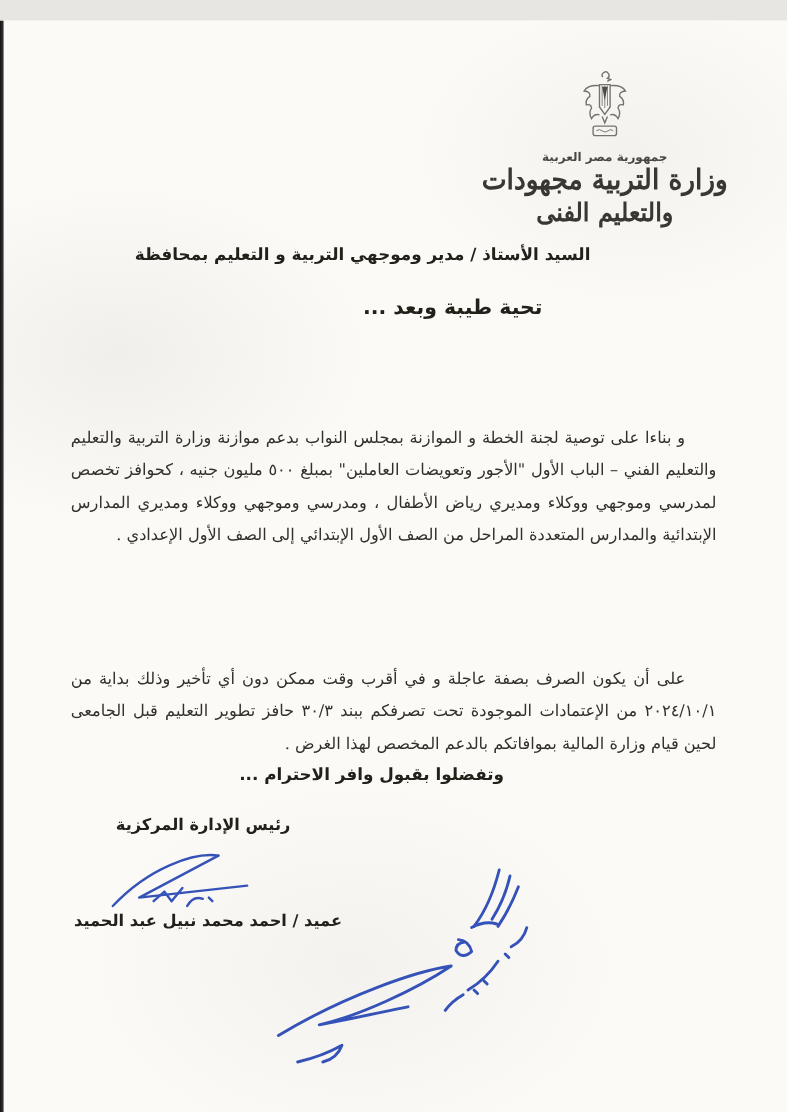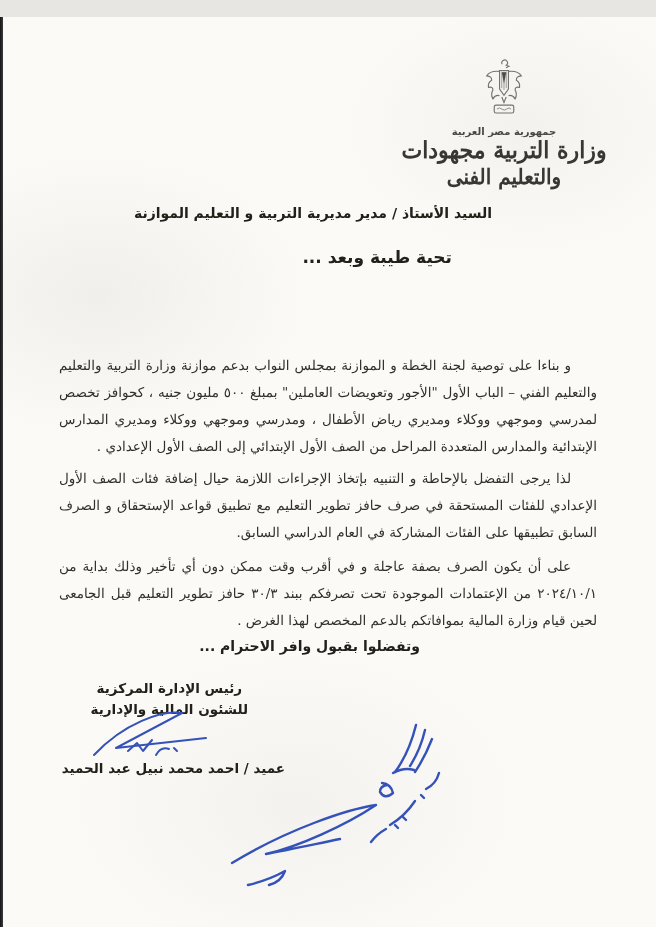--- a/index.html
+++ b/index.html
@@ -79,36 +79,34 @@
 
         <rect x="15" y="52" width="22" height="9" rx="2"></rect>
         <path d="M18,56.5 q3,-2.4 5.5,0 q3,2.4 5.5,0 q3,-2.4 5,0" stroke-width="0.9"></path>
       </g>
     </svg>
     <div class="republic">جمهورية مصر العربية</div>
     <div class="ministry-line1">وزارة التربية مجهودات</div>
     <div class="ministry-line2">والتعليم الفنى</div>
   </div>
 
-  <div class="recipient rtl bold-head">السيد الأستاذ / مدير مديرية التربية و التعليم الموازنة</div>
+  <div class="recipient rtl bold-head">السيد الأستاذ / مدير وموجهي التربية و التعليم بمحافظة</div>
 
   <div class="salutation rtl bold-head">تحية طيبة وبعد ...</div>
 
 
   <p class="para para-2 rtl">و بناءا على توصية لجنة الخطة و الموازنة بمجلس النواب بدعم موازنة وزارة التربية والتعليم والتعليم الفني – الباب الأول "الأجور وتعويضات العاملين" بمبلغ ٥٠٠ مليون جنيه ، كحوافز تخصص لمدرسي وموجهي ووكلاء ومديري رياض الأطفال ، ومدرسي وموجهي ووكلاء ومديري المدارس الإبتدائية والمدارس المتعددة المراحل من الصف الأول الإبتدائي إلى الصف الأول الإعدادي .</p>
 
-  <p class="para para-3 rtl">لذا يرجى التفضل بالإحاطة و التنبيه بإتخاذ الإجراءات اللازمة حيال إضافة فئات الصف الأول الإعدادي للفئات المستحقة في صرف حافز تطوير التعليم مع تطبيق قواعد الإستحقاق و الصرف السابق تطبيقها على الفئات المشاركة في العام الدراسي السابق.</p>
 
   <p class="para para-4 rtl">على أن يكون الصرف بصفة عاجلة و في أقرب وقت ممكن دون أي تأخير وذلك بداية من ٢٠٢٤/١٠/١ من الإعتمادات الموجودة تحت تصرفكم ببند ٣٠/٣ حافز تطوير التعليم قبل الجامعى لحين قيام وزارة المالية بموافاتكم بالدعم المخصص لهذا الغرض .</p>
 
   <div class="closing rtl bold-head">وتفضلوا بقبول وافر الاحترام ...</div>
 
   <div class="sig-title-1 rtl bold-head">رئيس الإدارة المركزية</div>
 
-  <div class="sig-title-2 rtl bold-head">للشئون المالية والإدارية</div>
 
   <svg class="sig-scribble" width="152" height="70" viewBox="0 0 152 70">
     <g class="ink" stroke-width="2">
       <path d="M8,52 C38,20 76,7 96,10"></path>
       <path d="M96,10 L30,45 L120,35"></path>
       <path d="M42,48 l9,-8 l6,8 l9,-11"></path>
       <path d="M70,52 q5,-9 13,-6"></path>
       <path d="M88,45 l3,3"></path>
     </g>
   </svg>

